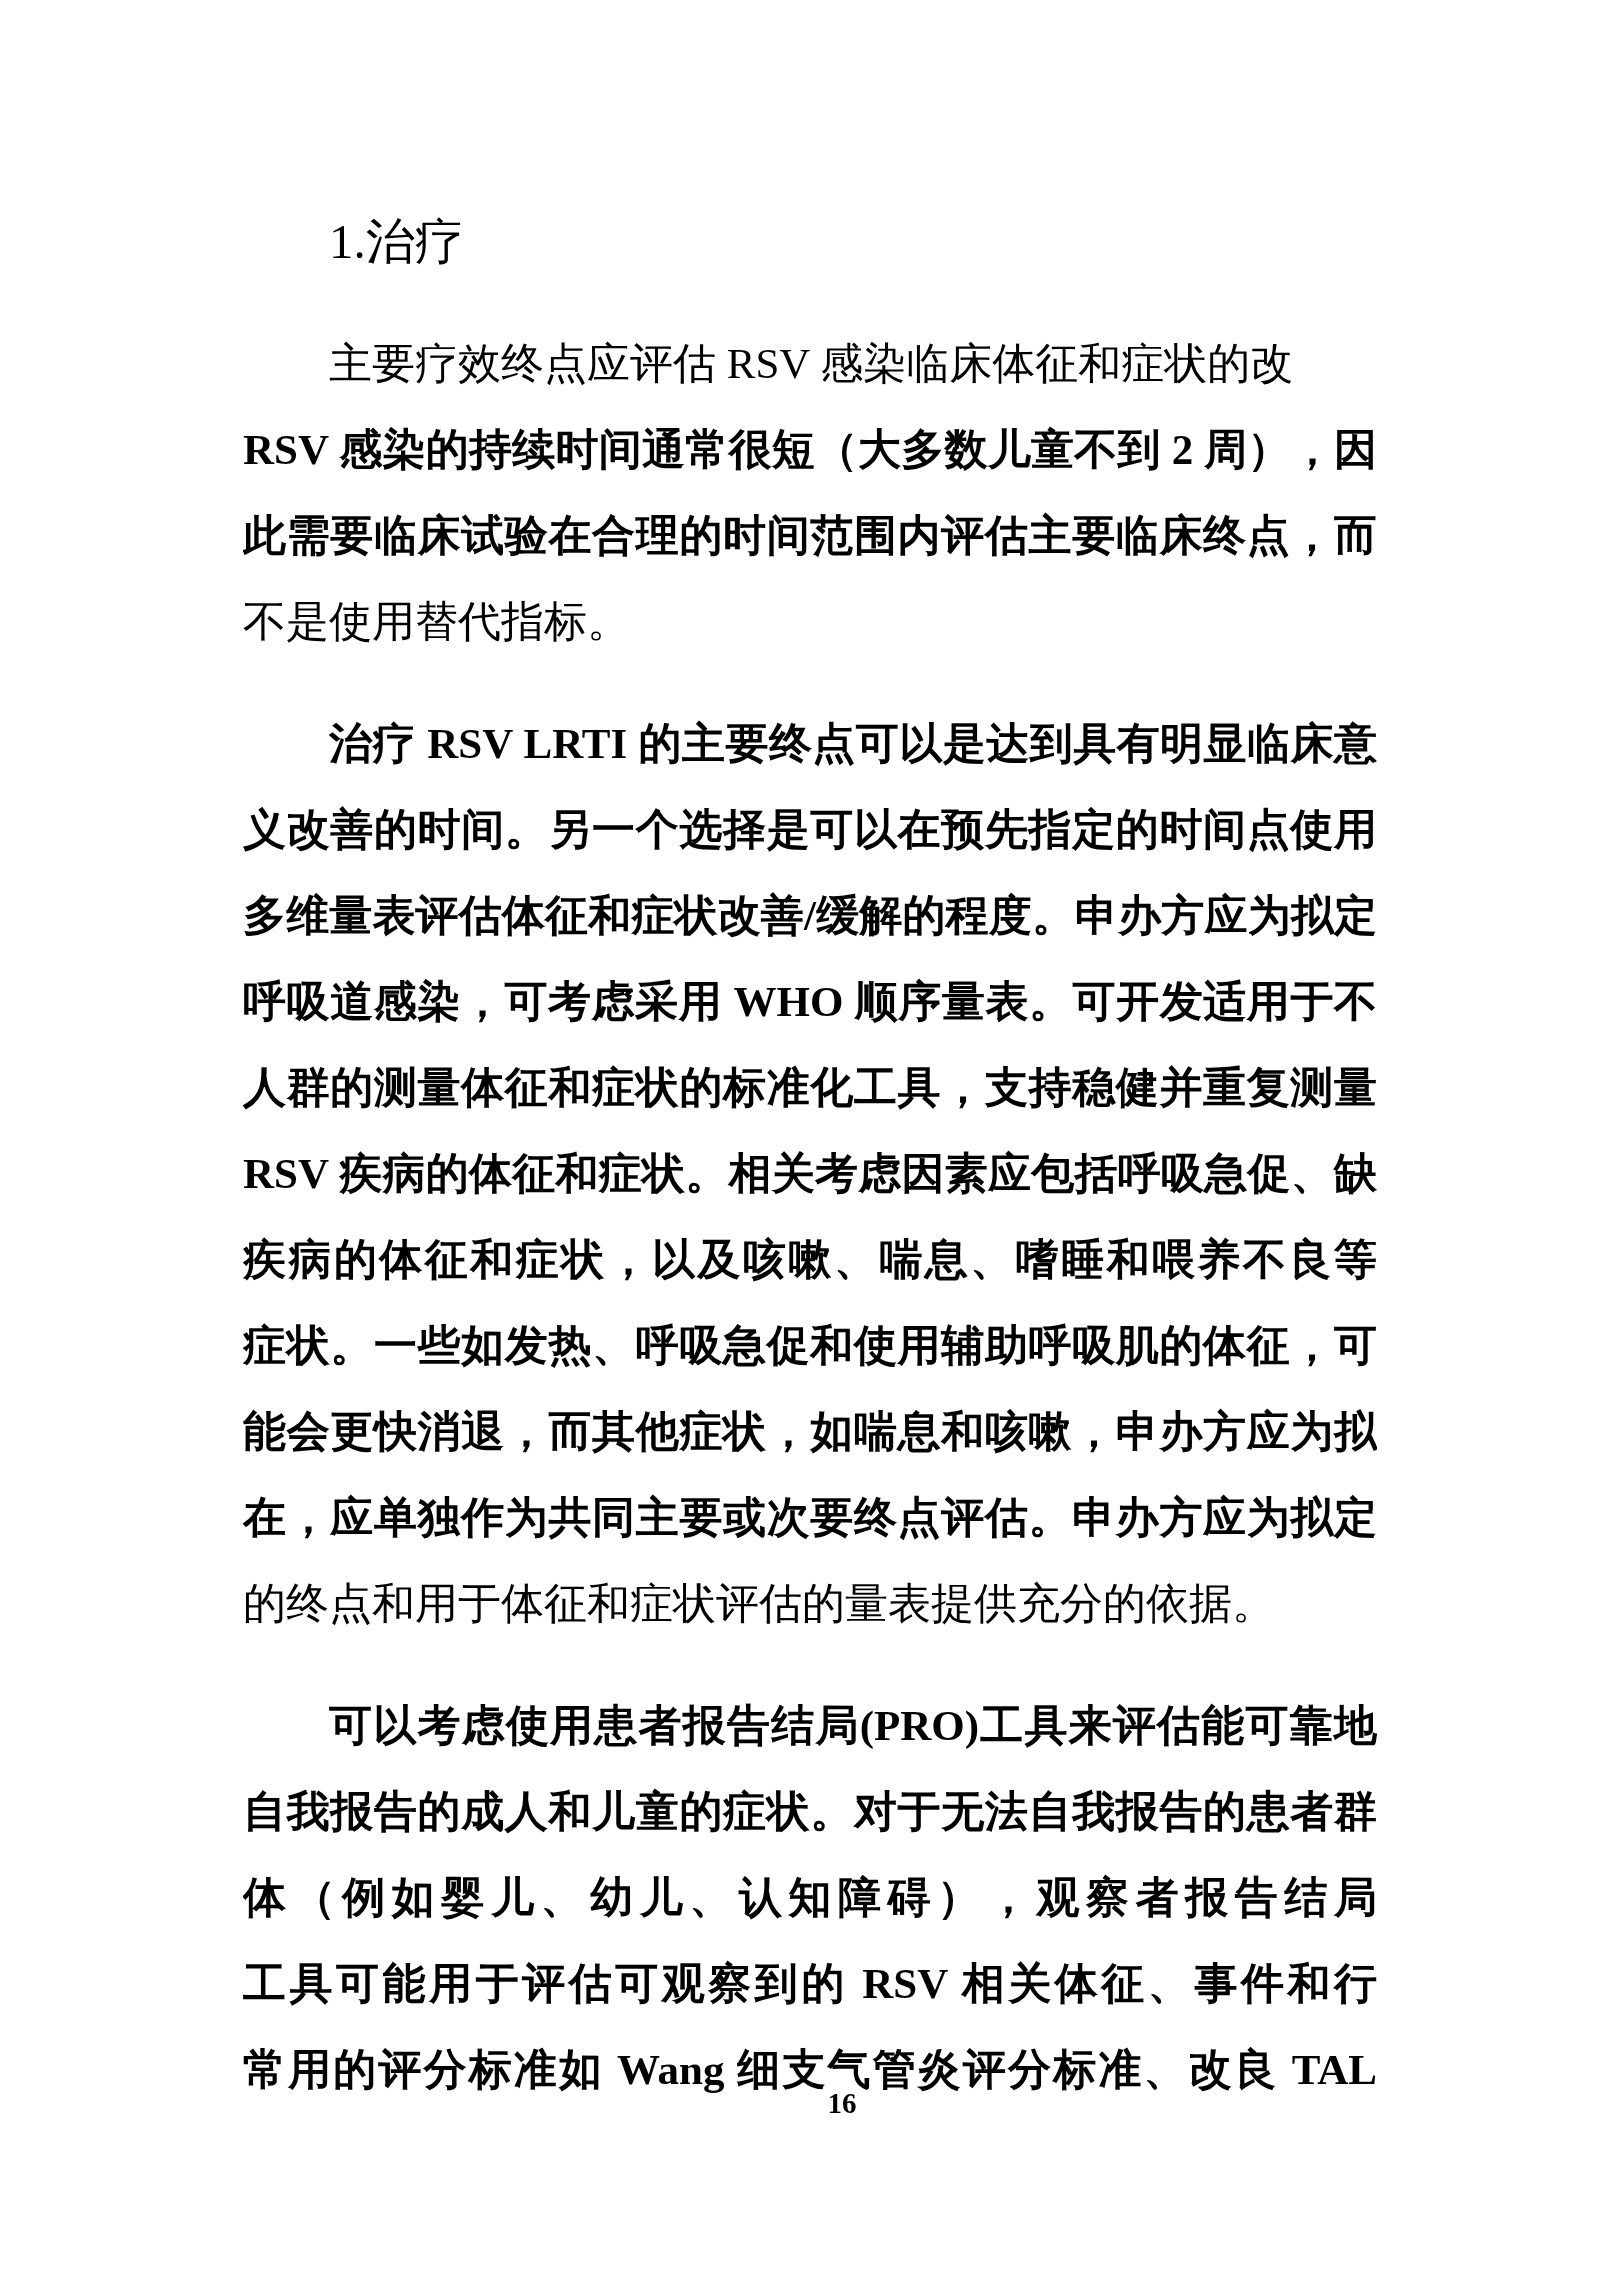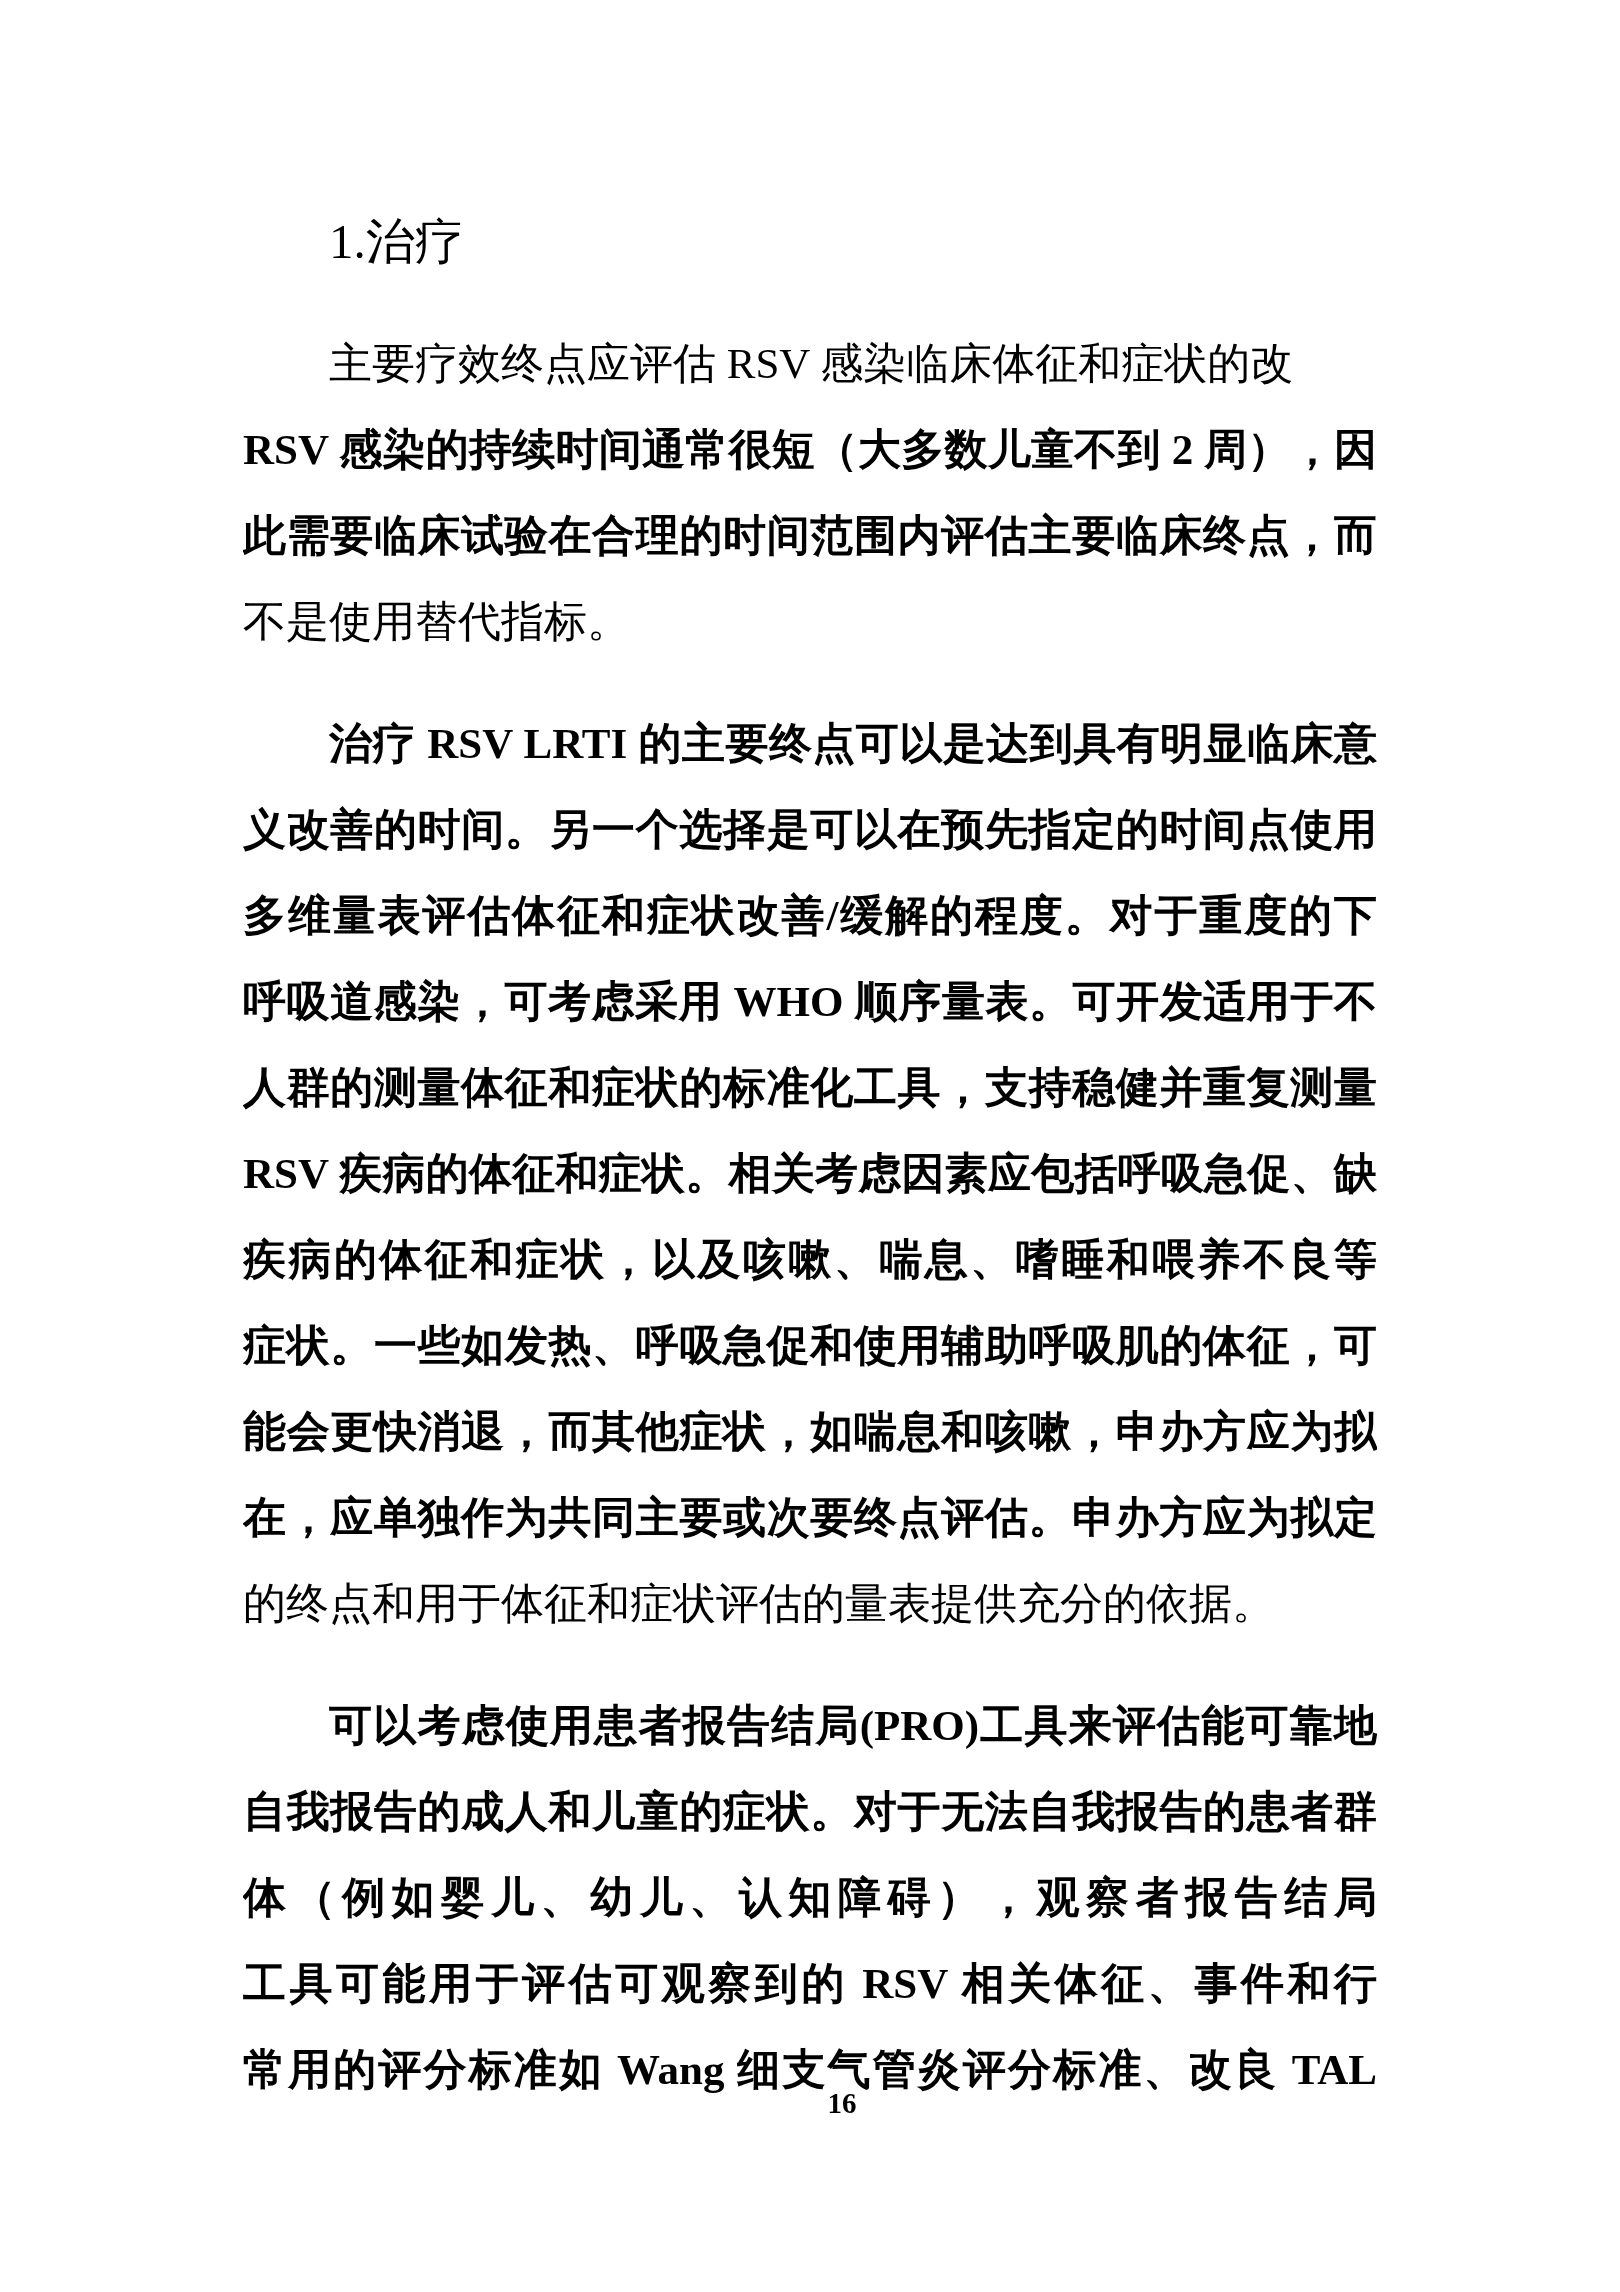--- a/index.html
+++ b/index.html
@@ -72,21 +72,21 @@
     <div id="paragraphs">
         <div class="para">
           <div class="line indent">主要疗效终点应评估 RSV 感染临床体征和症状的改善。</div>
           <div class="line stretch">RSV 感染的持续时间通常很短（大多数儿童不到 2 周），因</div>
           <div class="line stretch">此需要临床试验在合理的时间范围内评估主要临床终点，而</div>
           <div class="line">不是使用替代指标。</div>
         </div>
         <div class="para">
           <div class="line indent stretch">治疗 RSV LRTI 的主要终点可以是达到具有明显临床意</div>
           <div class="line stretch">义改善的时间。另一个选择是可以在预先指定的时间点使用</div>
-          <div class="line stretch">多维量表评估体征和症状改善/缓解的程度。对于重度的下</div>
+          <div class="line stretch">多维量表评估体征和症状改善/缓解的程度。申办方应为拟定</div>
           <div class="line stretch">呼吸道感染，可考虑采用 WHO 顺序量表。可开发适用于不同</div>
           <div class="line stretch">人群的测量体征和症状的标准化工具，支持稳健并重复测量</div>
           <div class="line stretch">RSV 疾病的体征和症状。相关考虑因素应包括呼吸急促、缺</div>
           <div class="line stretch">疾病的体征和症状，以及咳嗽、喘息、嗜睡和喂养不良等</div>
           <div class="line stretch">症状。一些如发热、呼吸急促和使用辅助呼吸肌的体征，可</div>
           <div class="line stretch">能会更快消退，而其他症状，如喘息和咳嗽，申办方应为拟定</div>
           <div class="line stretch">在，应单独作为共同主要或次要终点评估。申办方应为拟定</div>
           <div class="line">的终点和用于体征和症状评估的量表提供充分的依据。</div>
         </div>
         <div class="para">

